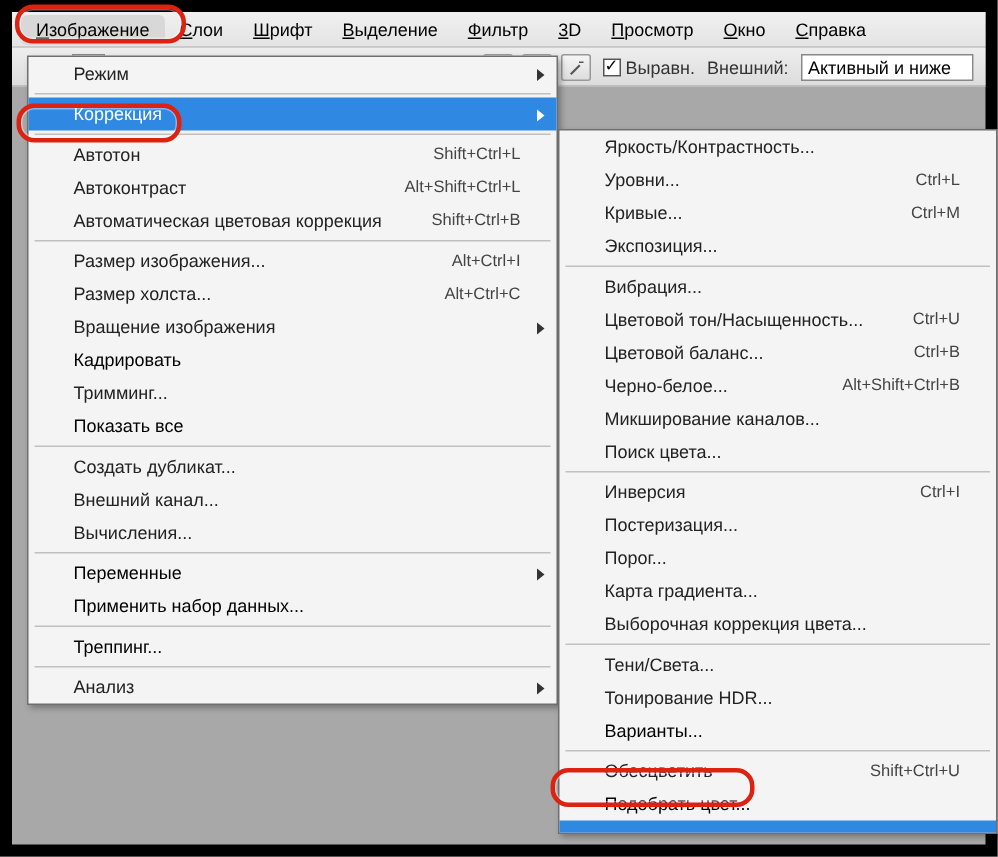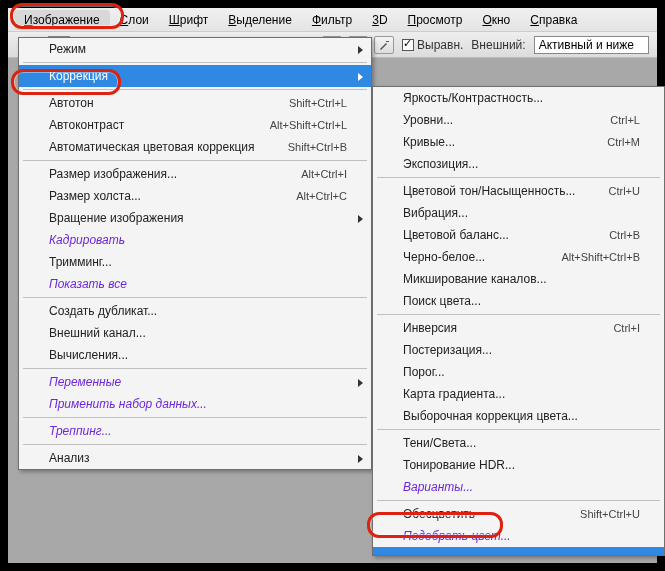--- a/index.html
+++ b/index.html
@@ -13,21 +13,21 @@
 .toolbar > * { margin-right:8px; }
 .tool-swatch { width:22px; height:18px; border:1px solid #888; background:#fff; }
 .chk { width:12px; height:12px; border:1px solid #555; display:inline-block; vertical-align:middle; margin-right:3px; background:#fff; position:relative;}
 .chk::after{content:"✓"; position:absolute; top:-3px; left:0; font-size:11px;}
 .tlabel { color:#333; }
 .dropdown-field { background:#fff; border:1px solid #888; padding:1px 14px 1px 4px; position:relative; }
 .menu { position:absolute; background:#f4f4f4; border:1px solid #6f6f6f; box-shadow:2px 2px 4px rgba(0,0,0,.3); z-index:10;text-align:center; }
 .menu-left { left:10px; top:29px; width:354px; }
 .menu-right { left:364px; top:78px; width:293px; }
 .mi { display:flex; justify-content:space-between; align-items:center; padding:4px 24px 4px 30px; color:#222; cursor:default; white-space:nowrap; position:relative;}
-.mi.disabled { color:#6d28d9;font-style:italic; }
+.mi.disabled { color:#000000; }
 .mi.hl { background:#2f89e3; color:#fff; }
 .mi.hl .arrow{ border-left-color:#fff;}
 .mi .shortcut { color:#444; font-size:11px; }
 .mi .arrow { width:0;height:0;border-top:4px solid transparent;border-bottom:4px solid transparent;border-left:5px solid #333; position:absolute; right:8px; top:8px;}
 .sep { height:1px; background:#c0c0c0; margin:2px 4px; }
 .ring { position:absolute; border:3px solid #d21; border-radius:12px; pointer-events:none; z-index:50; box-shadow:0 0 0 1px rgba(255,255,255,.4) inset;}
 .ring1 { left:10px; top:3px; width:114px; height:26px; }
 .ring2 { left:11px; top:69px; width:110px; height:26px; }
 .ring3 { left:367px; top:512px; width:136px; height:26px; }
 .toolbar-icons { display:flex; align-items:center; gap:6px; margin-left:auto; margin-right:8px;}
@@ -158,25 +158,25 @@
       </div>
       <div class="mi">
         <span>Кривые...</span>
         <span class="shortcut">Ctrl+M</span>
       </div>
       <div class="mi">
         <span>Экспозиция...</span>
       </div>
       <div class="sep"></div>
       <div class="mi">
+        <span>Вибрация...</span>
+      </div>
+      <div class="mi">
         <span>Цветовой тон/Насыщенность...</span>
         <span class="shortcut">Ctrl+U</span>
-      </div>
-      <div class="mi">
-        <span>Вибрация...</span>
       </div>
       <div class="mi">
         <span>Цветовой баланс...</span>
         <span class="shortcut">Ctrl+B</span>
       </div>
       <div class="mi">
         <span>Черно-белое...</span>
         <span class="shortcut">Alt+Shift+Ctrl+B</span>
       </div>
       <div class="mi">

